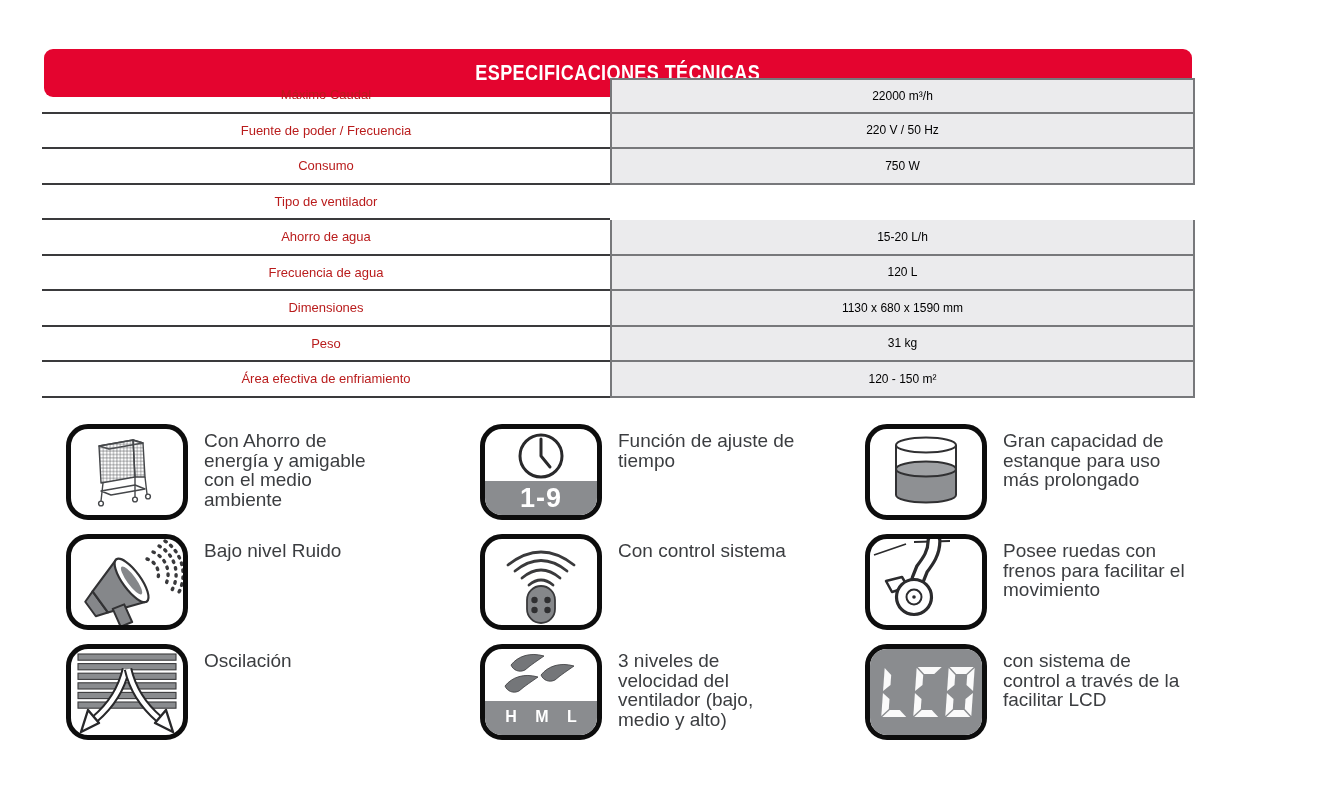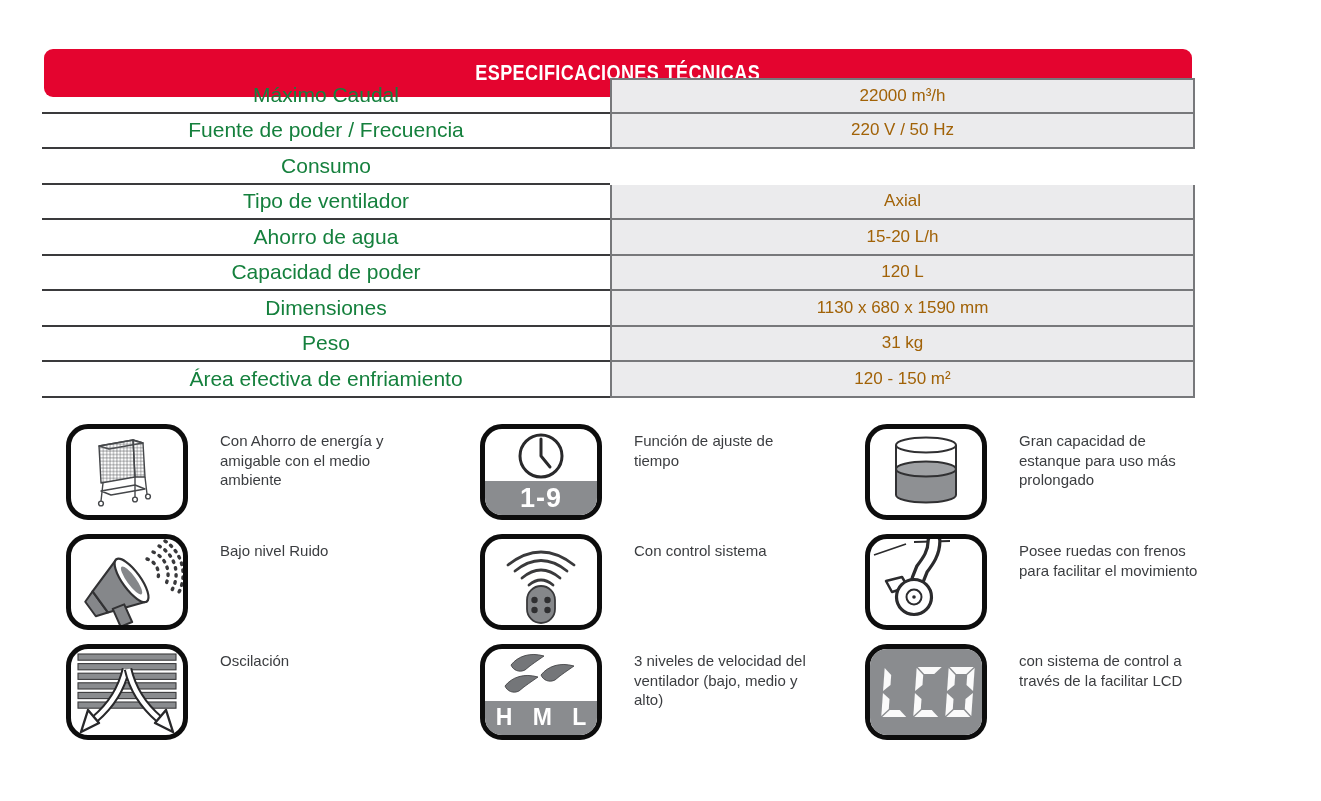--- a/index.html
+++ b/index.html
@@ -16,25 +16,25 @@
   .banner-title {
     color:#fff; font-weight:700; font-size:22px; letter-spacing:.5px;
     transform:scaleX(.82); transform-origin:center; white-space:nowrap;
   }
 
   
   .spec-table { position:absolute; left:42px; top:78px; width:1153px; }
   .spec-row { display:flex; height:35.5px; }
   .spec-label {
     width:568px; display:flex; align-items:center; justify-content:center;
-    font-size:21px; color:#15803d; border-bottom:2px solid #3a3a3c;
+    font-size:13px; color:#b91c1c; border-bottom:2px solid #3a3a3c;
   }
   .spec-value {
     flex:1; display:flex; align-items:center; justify-content:center;
-    background:#ebebed; font-size:17px; color:#a16207;
+    background:#ebebed; font-size:12px; color:#000000;
     border:2px solid #77787b; border-top:0;
   }
   .spec-row:first-child .spec-value { border-top:2px solid #77787b; }
 
   
   .features {
     position:absolute; left:66px; top:424px;
     display:grid; grid-template-columns:414px 385px 400px; grid-auto-rows:110px;
   }
   .feature { display:flex; align-items:flex-start; }
@@ -42,25 +42,25 @@
     flex:none; width:122px; height:96px; background:#fff;
     border:5px solid #0d0d0d; border-radius:22px; overflow:hidden;
   }
   .icon-inner { display:flex; flex-direction:column; width:100%; height:100%; }
   .icon-top { flex:1; display:flex; align-items:center; justify-content:center; }
   .icon-band {
     height:41px; background:#8a8c8f; color:#fff; font-weight:700;
     display:flex; align-items:center; justify-content:center;
   }
   .band-19 { font-size:27px; letter-spacing:1px; }
-  .band-hml { font-size:23px; word-spacing:14px; padding-bottom:2px; }
+  .band-hml { font-size:16px; word-spacing:14px; padding-bottom:2px; }
   .lcd-bg { width:100%; height:100%; background:#8a8c8f; display:flex; align-items:center; justify-content:center; }
   .feature-text {
-    margin-left:32px; margin-top:7px; width:184px;
-    font-size:15px; line-height:19.5px; color:#3b3d40;
+    margin-left:16px; margin-top:7px; width:184px;
+    font-size:19px; line-height:19.5px; color:#3b3d40;
   }
   svg { display:block; }
 </style>
 </head>
 <body>
 
 <div class="page">
 
   <div class="banner">
     <div class="banner-title">ESPECIFICACIONES TÉCNICAS</div>
@@ -70,31 +70,31 @@
     <div class="spec-row">
       <div class="spec-label">Máximo Caudal</div>
       <div class="spec-value">22000 m³/h</div>
     </div>
     <div class="spec-row">
       <div class="spec-label">Fuente de poder / Frecuencia</div>
       <div class="spec-value">220 V / 50 Hz</div>
     </div>
     <div class="spec-row">
       <div class="spec-label">Consumo</div>
+      <div class="spec-value">750 W</div>
     </div>
     <div class="spec-row">
       <div class="spec-label">Tipo de ventilador</div>
-      <div class="spec-value">Axial</div>
     </div>
     <div class="spec-row">
       <div class="spec-label">Ahorro de agua</div>
       <div class="spec-value">15-20 L/h</div>
     </div>
     <div class="spec-row">
-      <div class="spec-label">Capacidad de poder</div>
+      <div class="spec-label">Frecuencia de agua</div>
       <div class="spec-value">120 L</div>
     </div>
     <div class="spec-row">
       <div class="spec-label">Dimensiones</div>
       <div class="spec-value">1130 x 680 x 1590 mm</div>
     </div>
     <div class="spec-row">
       <div class="spec-label">Peso</div>
       <div class="spec-value">31 kg</div>
     </div>

